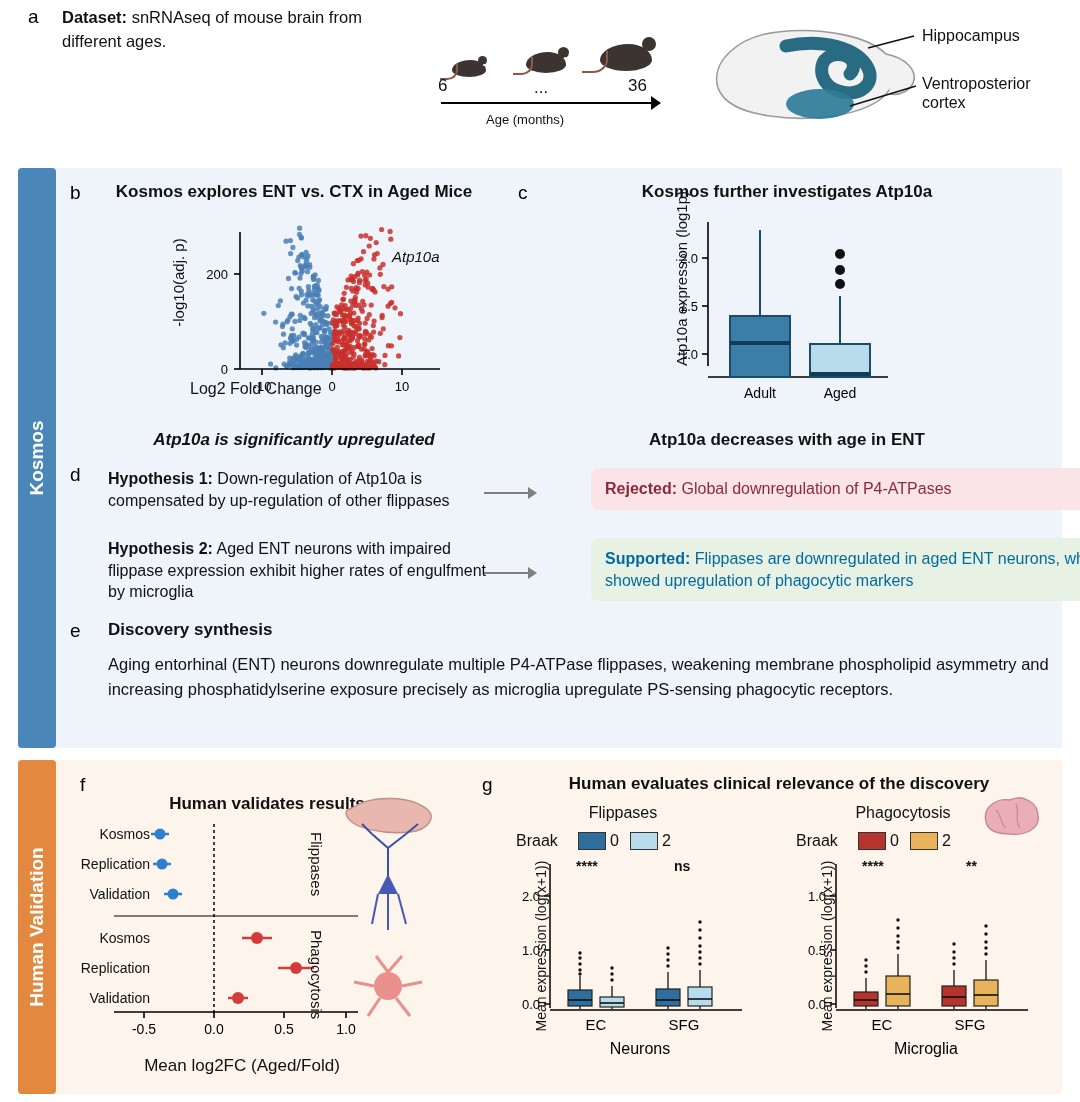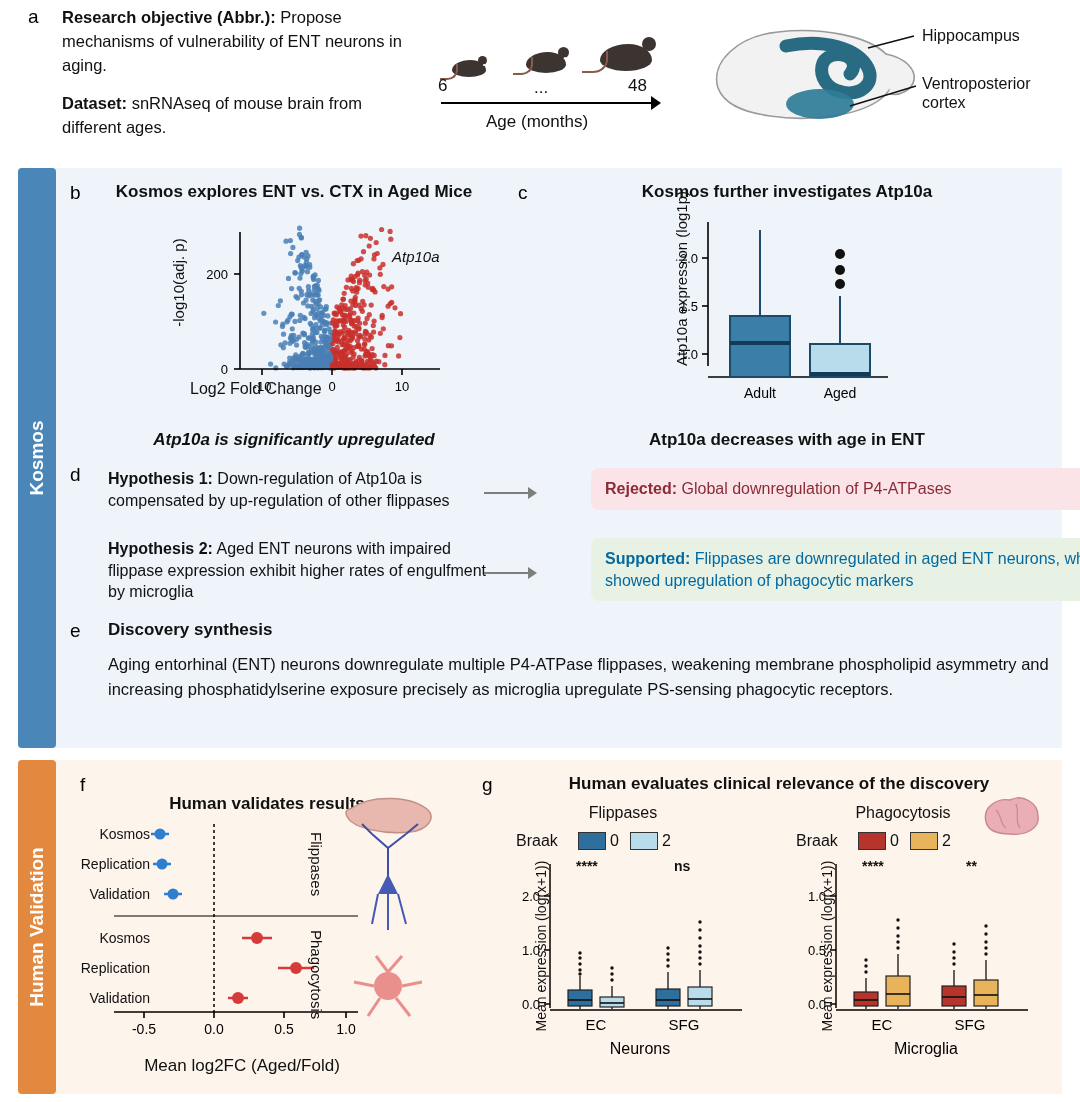--- a/index.html
+++ b/index.html
@@ -26,21 +26,21 @@
   .mouse-body { position:absolute; background:#3b3430; border-radius:55% 45% 50% 50%/60% 60% 40% 40%; }
   .mouse-ear { position:absolute; background:#3b3430; border-radius:50%; }
   .mouse-tail { position:absolute; border-bottom:2px solid #8a5a4a; border-right:2px solid #8a5a4a; border-radius:0 0 60% 0; }
   .mouse-eye { position:absolute; width:2px; height:2px; background:#fff; border-radius:50%; }
   #tl-line { position:absolute; left:3px; top:78px; width:212px; height:2px; background:#000; }
   #tl-arrow { position:absolute; left:213px; top:72px; width:0; height:0;
               border-left:10px solid #000; border-top:7px solid transparent; border-bottom:7px solid transparent; }
   #tl-6 { position:absolute; left:0px; top:52px; font-size:17px; }
   #tl-dots { position:absolute; left:96px; top:54px; font-size:17px; }
   #tl-28 { position:absolute; left:190px; top:52px; font-size:17px; }
-  #tl-label { position:absolute; left:48px; top:88px; font-size:17px; }
+  #tl-label { position:absolute; left:48px; top:88px; font-size:13px; }
 
   
   #brain { position:absolute; left:700px; top:14px; width:360px; height:130px; }
   .callout-text { position:absolute; font-size:16px; line-height:1.2; }
 
   
   #kosmos-block { position:absolute; left:18px; top:168px; width:1044px; height:580px; background:#eef4fa; }
   #kosmos-tab { position:absolute; left:18px; top:168px; width:38px; height:580px; background:#4a86b8; border-radius:4px; }
   #kosmos-tab span {
     position:absolute; left:50%; top:50%;
@@ -109,23 +109,20 @@
   .legend-sw { position:absolute; width:26px; height:16px; border:1.5px solid #333; }
   .sig { position:absolute; font-size:14px; font-weight:bold; }
 </style>
 </head>
 <body>
 
 <div id="panel-a">
   <div id="a-letter" class="panel-letter">a</div>
   <div id="a-text">
     <div class="blk">
-      <span class="bold">Research objective (Abbr.):</span><span> Propose mechanisms of vulnerability of ENT neurons in aging.</span>
-    </div>
-    <div class="blk">
       <span class="bold">Dataset:</span><span> snRNAseq of mouse brain from different ages.</span>
     </div>
   </div>
 
   <div id="mice">
 
     <div class="mouse" style="left:6px; top:28px; width:52px; height:34px;">
       <div class="mouse-body" style="left:8px; top:8px; width:34px; height:17px;"></div>
       <div class="mouse-ear" style="left:34px; top:4px; width:9px; height:9px;"></div>
       <div class="mouse-eye" style="left:39px; top:12px;"></div>
@@ -142,21 +139,21 @@
     <div class="mouse" style="left:150px; top:8px; width:74px; height:54px;">
       <div class="mouse-body" style="left:12px; top:12px; width:52px; height:27px;"></div>
       <div class="mouse-ear" style="left:54px; top:5px; width:14px; height:14px;"></div>
       <div class="mouse-eye" style="left:62px; top:19px;"></div>
       <div class="mouse-tail" style="left:-6px; top:19px; width:24px; height:20px;"></div>
     </div>
     <div id="tl-line"></div>
     <div id="tl-arrow"></div>
     <div id="tl-6">6</div>
     <div id="tl-dots">...</div>
-    <div id="tl-28">48</div>
+    <div id="tl-28">36</div>
     <div id="tl-label">Age (months)</div>
   </div>
 
   <div id="brain">
     <svg width="360" height="130" viewBox="0 0 360 130">
       <path d="M18 74 C10 48, 38 22, 78 18 C122 13, 168 22, 186 40 C200 54, 196 72, 182 84 C160 102, 110 108, 70 102 C42 98, 24 90, 18 74 Z" fill="#f2f2f2" stroke="#9a9a9a" stroke-width="1.6"></path>
       <path d="M186 40 C206 44, 216 56, 214 66 C212 76, 200 82, 190 80" fill="#f2f2f2" stroke="#9a9a9a" stroke-width="1.6"></path>
       <path d="M86 32 C122 24, 158 34, 168 54 C176 70, 160 82, 142 78 C126 75, 120 62, 122 52 C124 42, 136 38, 146 42 C154 45, 156 54, 150 60" fill="none" stroke="#2a6b84" stroke-width="13" stroke-linecap="round"></path>
       <ellipse cx="120" cy="90" rx="34" ry="15" fill="#2f7d98" opacity="0.92"></ellipse>
       <line x1="168" y1="34" x2="214" y2="22" stroke="#111" stroke-width="1.6"></line>

